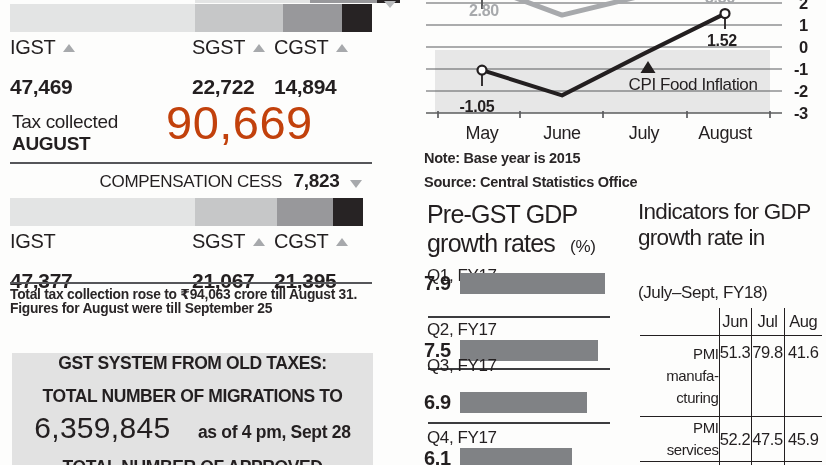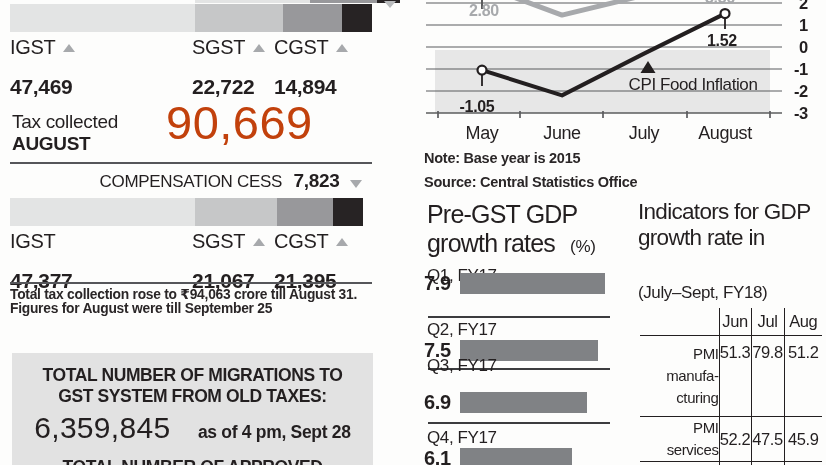--- a/index.html
+++ b/index.html
@@ -148,22 +148,22 @@
   </div>
 
   <div class="rule" style="top:282px"></div>
 
   <div class="notes">
     <div>Total tax collection rose to ₹94,063 crore till August 31.</div>
     <div>Figures for August were till September 25</div>
   </div>
 
   <div class="mig-box">
+    <div class="mig-title">GST SYSTEM FROM OLD TAXES:</div>
     <div class="mig-title first">TOTAL NUMBER OF MIGRATIONS TO</div>
-    <div class="mig-title">GST SYSTEM FROM OLD TAXES:</div>
     <div class="mig-number-row">
       <span class="mig-number">6,359,845</span>
       <span class="mig-suffix">as of 4 pm, Sept 28</span>
     </div>
     <div class="mig-next">TOTAL NUMBER OF APPROVED</div>
   </div>
 
   <svg id="inflation-svg" width="416" height="148" viewBox="0 0 416 148">
       <rect x="25" y="50" width="335" height="63" fill="#e7e7e7"></rect>
       <line x1="16" y1="3" x2="372" y2="3" stroke="#5b5c5e" stroke-width="1.2"></line>
@@ -255,21 +255,21 @@
       <td>Jun</td>
       <td>Jul</td>
       <td>Aug</td>
     </tr>
     <tr class="r1">
       <td class="rlabel">PMI
 manufa-
 cturing</td>
       <td>51.3</td>
       <td>79.8</td>
-      <td>51.2</td>
+      <td>41.6</td>
     </tr>
     <tr class="r2">
       <td class="rlabel">PMI services</td>
       <td>52.2</td>
       <td>47.5</td>
       <td>45.9</td>
     </tr>
     <tr class="r3">
       <td class="rlabel">IIP growth</td>
       <td>-0.2</td>

